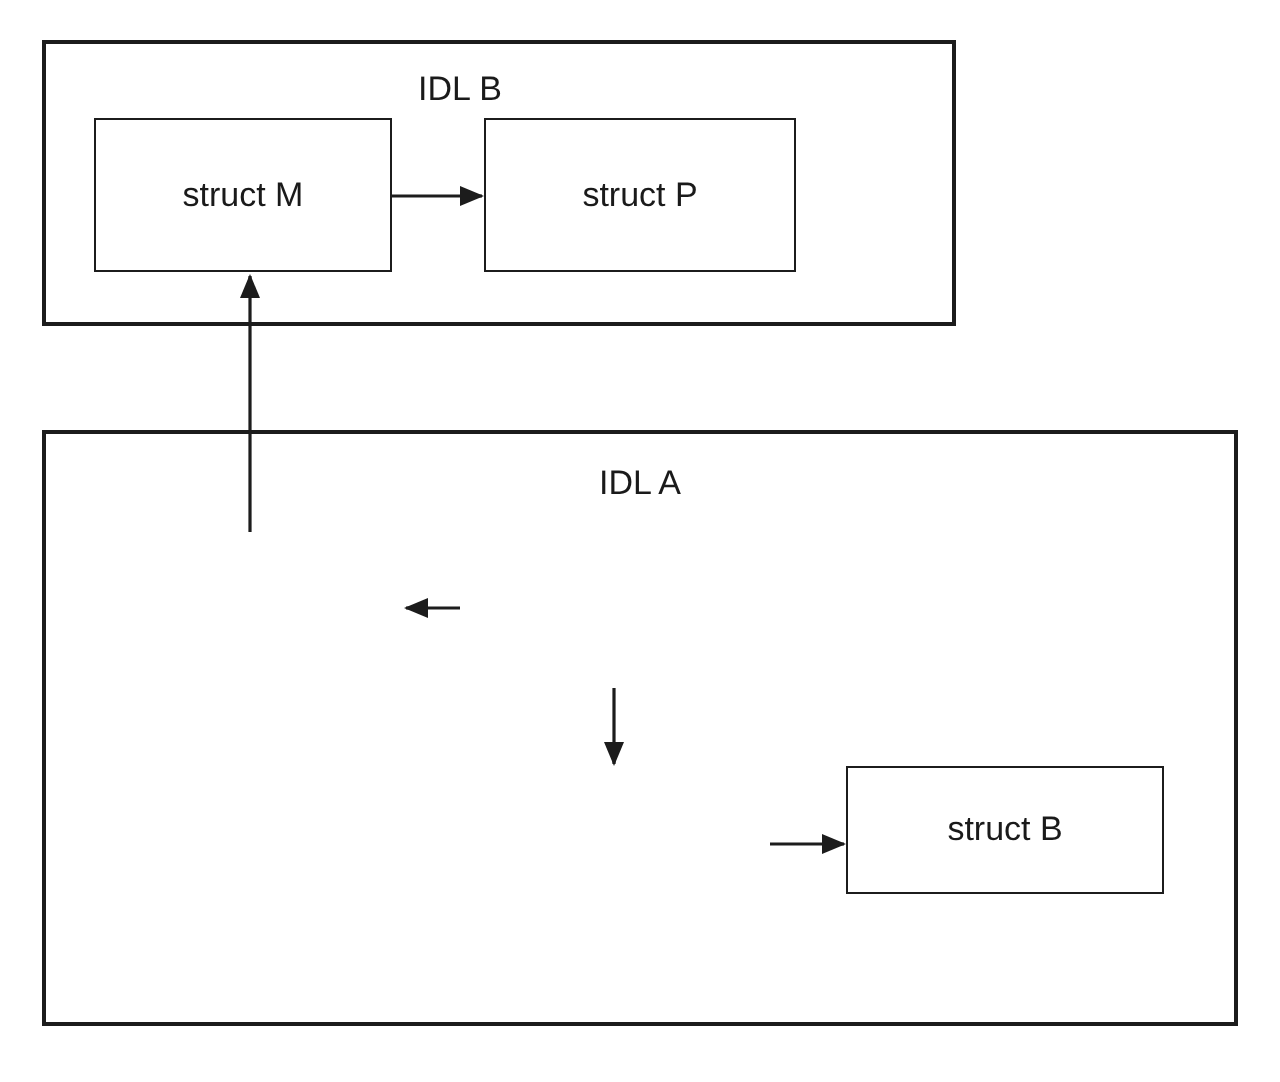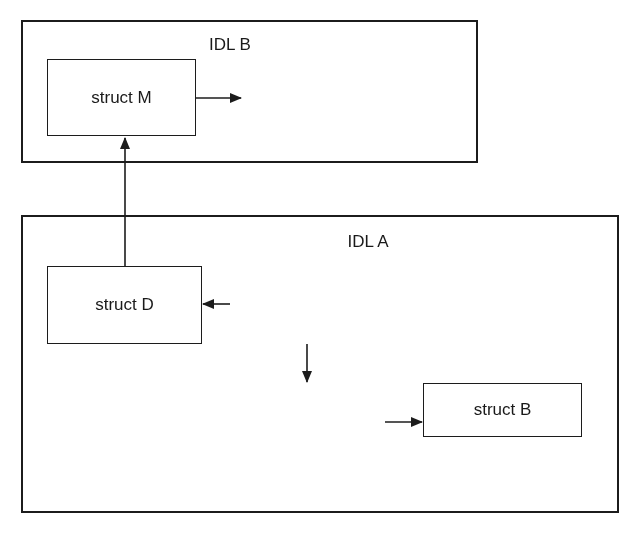--- a/index.html
+++ b/index.html
@@ -53,26 +53,26 @@
 </style>
 </head>
 <body>
 
 <div class="canvas">
 
   <div class="group-box" style="left:21px; top:20px; width:457px; height:143px;"></div>
   <div class="group-label" style="left:230px; top:35px;">IDL B</div>
 
   <div class="group-box" style="left:21px; top:215px; width:598px; height:298px;"></div>
-  <div class="group-label" style="left:320px; top:232px;margin-left:48px;">IDL A</div>
+  <div class="group-label" style="left:320px; top:232px;">IDL A</div>
 
   <div class="node-box" style="left:47px; top:59px; width:149px; height:77px;">struct M</div>
+  <div class="node-box" style="left:242px; top:59px; width:156px; height:77px;">struct P</div>
 
-  <div class="node-box" style="left:47px; top:266px; width:155px; height:78px;">struct D</div>
-  <div class="node-box" style="left:423px; top:383px; width:159px; height:54px;">struct B</div>
+  <div class="node-box" style="left:423px; top:383px; width:159px; height:64px;">struct B</div>
 
   <svg class="edges-overlay" width="640" height="541" viewBox="0 0 640 541" xmlns="http://www.w3.org/2000/svg">
     <defs>
       <marker id="arrowhead" markerUnits="userSpaceOnUse" markerWidth="12" markerHeight="10" viewBox="0 0 12 10" refX="11" refY="5" orient="auto">
         <path d="M0,0 L12,5 L0,10 z" fill="#1c1c1c"></path>
       </marker>
     </defs>
     <line x1="196" y1="98" x2="241" y2="98" stroke="#1c1c1c" stroke-width="1.6" marker-end="url(#arrowhead)"></line>
     <line x1="125" y1="266" x2="125" y2="138" stroke="#1c1c1c" stroke-width="1.6" marker-end="url(#arrowhead)"></line>
     <line x1="230" y1="304" x2="203" y2="304" stroke="#1c1c1c" stroke-width="1.6" marker-end="url(#arrowhead)"></line>

